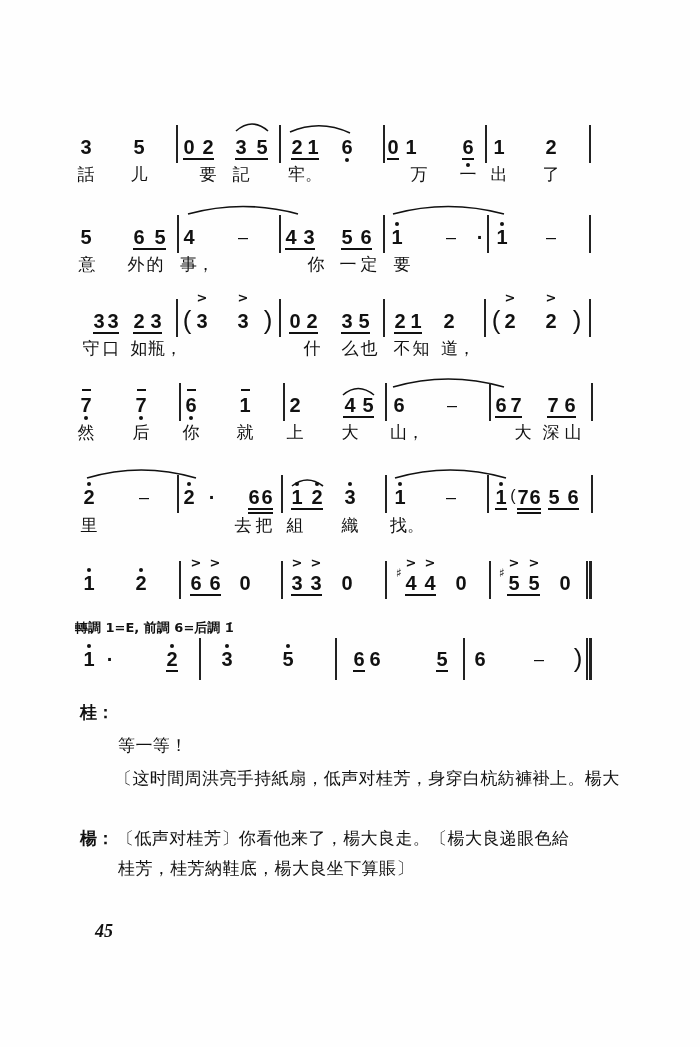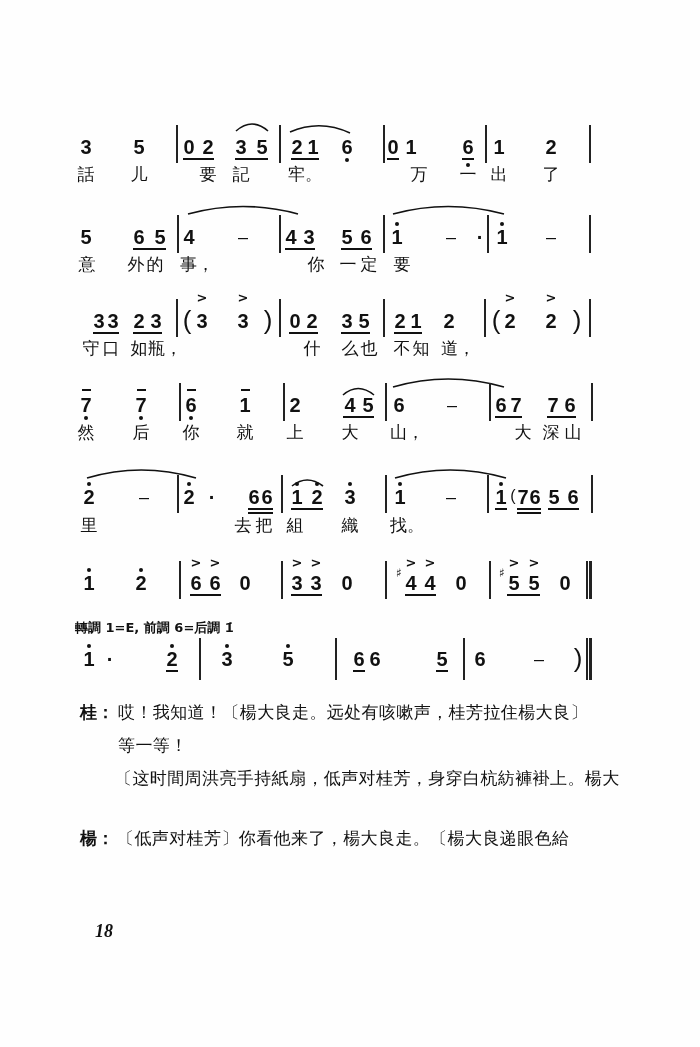--- a/index.html
+++ b/index.html
@@ -310,22 +310,22 @@
     <i class="ul" style="left:353px;width:12px"></i>
     <i class="ul" style="left:436px;width:12px"></i>
     <i class="bar tall" style="left:199px"></i>
     <i class="bar tall" style="left:335px"></i>
     <i class="bar tall" style="left:463px"></i>
     <i class="bar tall" style="left:586px"></i>
     <i class="bar tall thick" style="left:589px"></i>
   </div>
 
   <div class="speaker" style="left:80px;top:701px">桂：</div>
-  <div class="dl" style="left:118px;top:701px">哎！我知道！〔楊大良走。远处有咳嗽声，桂芳拉住楊大良〕</div>
   <div class="dl" style="left:118px;top:734px">等一等！</div>
   <div class="dl" style="left:115px;top:767px">〔这时間周洪亮手持紙扇，低声对桂芳，身穿白杭紡褲褂上。楊大</div>
   <div class="speaker" style="left:80px;top:827px">楊：</div>
   <div class="dl" style="left:117px;top:827px">〔低声对桂芳〕你看他来了，楊大良走。〔楊大良递眼色給</div>
-
-  <div class="pagenum">18</div>
+  <div class="dl" style="left:118px;top:857px">桂芳，桂芳納鞋底，楊大良坐下算賬〕</div>
+
+  <div class="pagenum">45</div>
 
 
 </div>
 
 </body></html>

